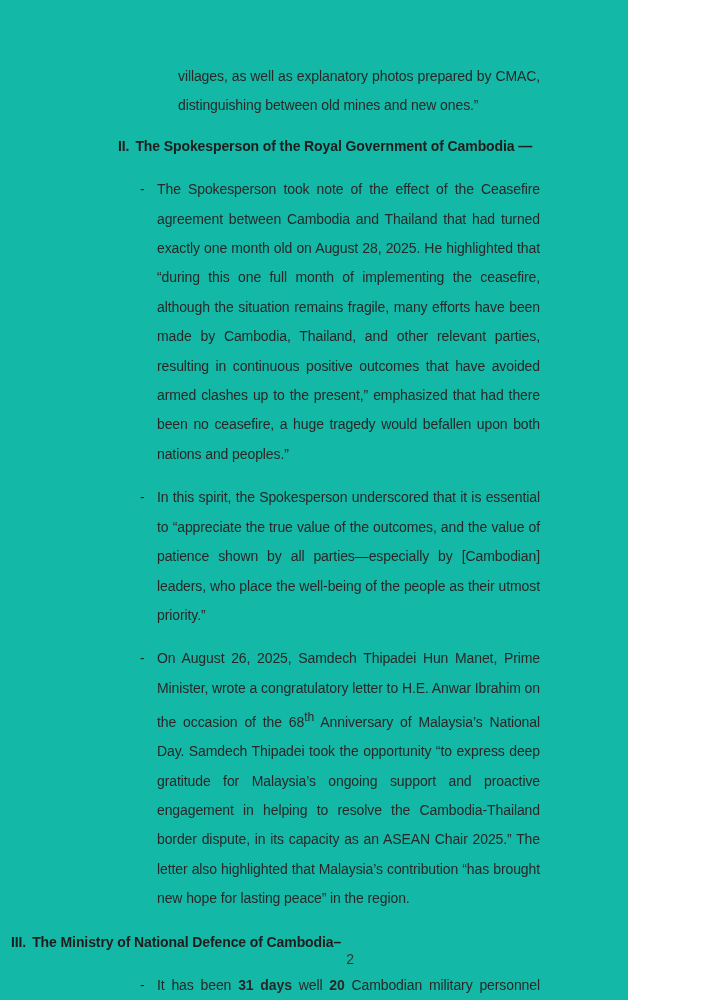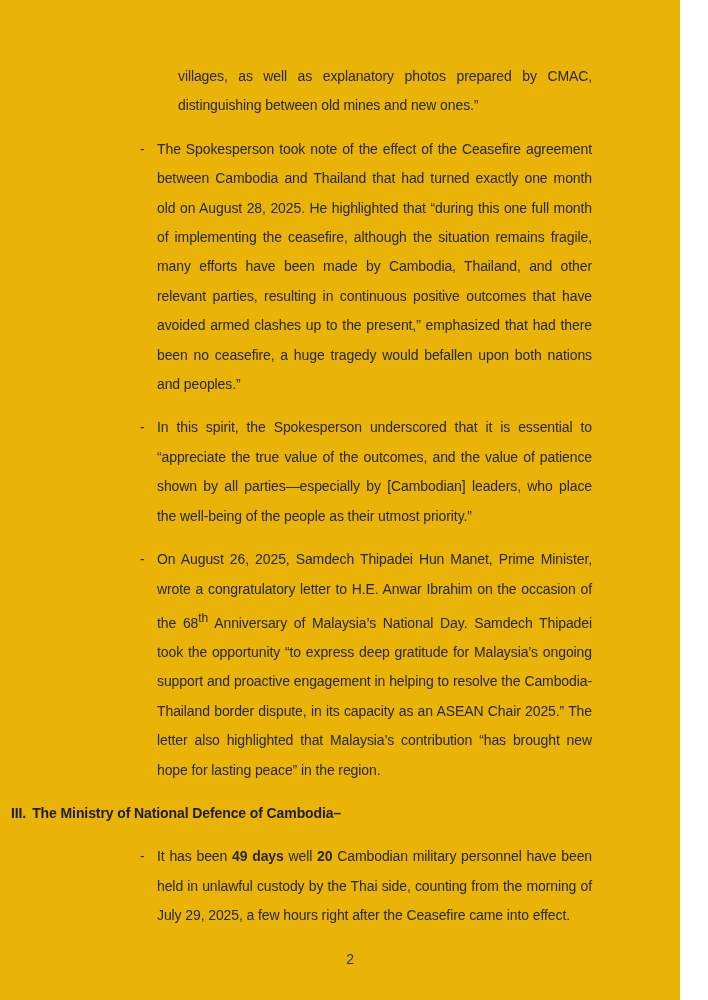--- a/index.html
+++ b/index.html
@@ -1,19 +1,19 @@
 <!DOCTYPE html>
 <html><head>
 <meta charset="utf-8">
 <style>
   html,body{margin:0;padding:0;background:#ffffff;}
   .page{
     position:relative;
-    width:680px;height:1000px;
-    background:#eab308;
+    width:628px;height:1000px;
+    background:#14b8a6;
     font-family:"Liberation Sans",sans-serif;
     font-size:14px;
     line-height:29.4px;
     color:#282828;
     letter-spacing:-0.1px;
     overflow:hidden;
   }
   .intro{
     margin:62px 88px 0 178px;
     text-align:justify;
@@ -58,40 +58,43 @@
     background:#1a1a1a;
   }
 </style>
 </head>
 <body>
 
 <div class="page">
 
   <p class="intro">villages, as well as explanatory photos prepared by CMAC, distinguishing between old mines and new ones.”</p>
 
+  <div class="heading heading-2">
+    <span class="numeral">II.</span><span>The Spokesperson of the Royal Government of Cambodia —</span>
+  </div>
 
   <div class="bullets">
     <p class="bullet">
       <span class="dash">-</span><span>The Spokesperson took note of the effect of the Ceasefire agreement between Cambodia and Thailand that had turned exactly one month old on August 28, 2025. He highlighted that “during this one full month of implementing the ceasefire, although the situation remains fragile, many efforts have been made by Cambodia, Thailand, and other relevant parties, resulting in continuous positive outcomes that have avoided armed clashes up to the present,” emphasized that had there been no ceasefire, a huge tragedy would befallen upon both nations and peoples.”</span>
     </p>
     <p class="bullet">
       <span class="dash">-</span><span>In this spirit, the Spokesperson underscored that it is essential to “appreciate the true value of the outcomes, and the value of patience shown by all parties—especially by [Cambodian] leaders, who place the well-being of the people as their utmost priority.”</span>
     </p>
     <p class="bullet">
       <span class="dash">-</span><span>On August 26, 2025, Samdech Thipadei Hun Manet, Prime Minister, wrote a congratulatory letter to H.E. Anwar Ibrahim on the occasion of the 68</span><span class="sup">th</span><span> Anniversary of Malaysia’s National Day. Samdech Thipadei took the opportunity “to express deep gratitude for Malaysia’s ongoing support and proactive engagement in helping to resolve the Cambodia-Thailand border dispute, in its capacity as an ASEAN Chair 2025.” The letter also highlighted that Malaysia’s contribution “has brought new hope for lasting peace” in the region.</span>
     </p>
   </div>
 
   <div class="heading heading-3">
     <span class="numeral">III.</span><span>The Ministry of National Defence of Cambodia–</span>
   </div>
 
   <div class="bullets">
     <p class="bullet">
-      <span class="dash">-</span><span>It has been </span><span class="bold">49 days</span><span> well </span><span class="bold">20</span><span> Cambodian military personnel have been held in unlawful custody by the Thai side, counting from the morning of July 29, 2025, a few hours right after the Ceasefire came into effect.</span>
+      <span class="dash">-</span><span>It has been </span><span class="bold">31 days</span><span> well </span><span class="bold">20</span><span> Cambodian military personnel have been held in unlawful custody by the Thai side, counting from the morning of July 29, 2025, a few hours right after the Ceasefire came into effect.</span>
     </p>
   </div>
 
   <div class="page-number">2</div>
 
   <div class="edge-line"></div>
 
 </div>
 
 </body></html>

